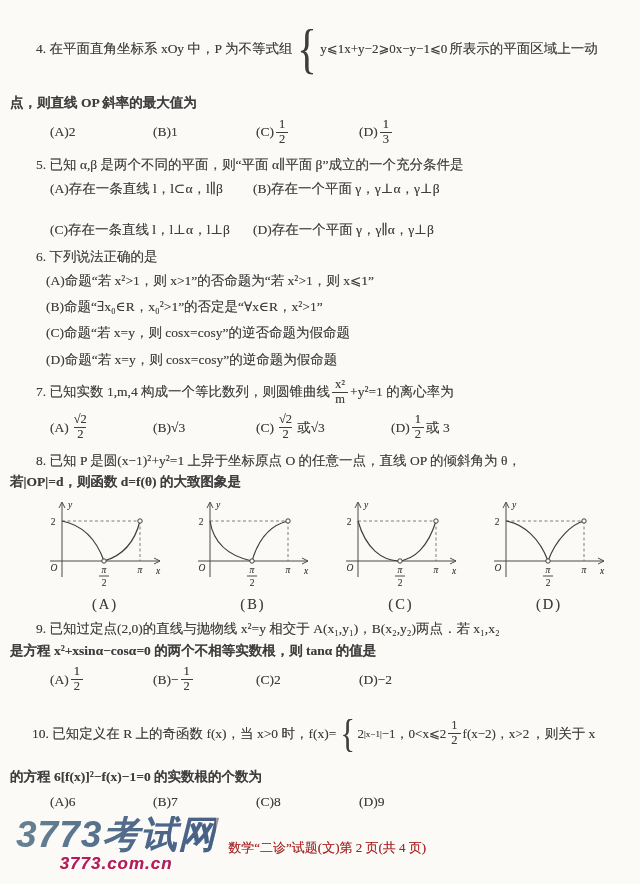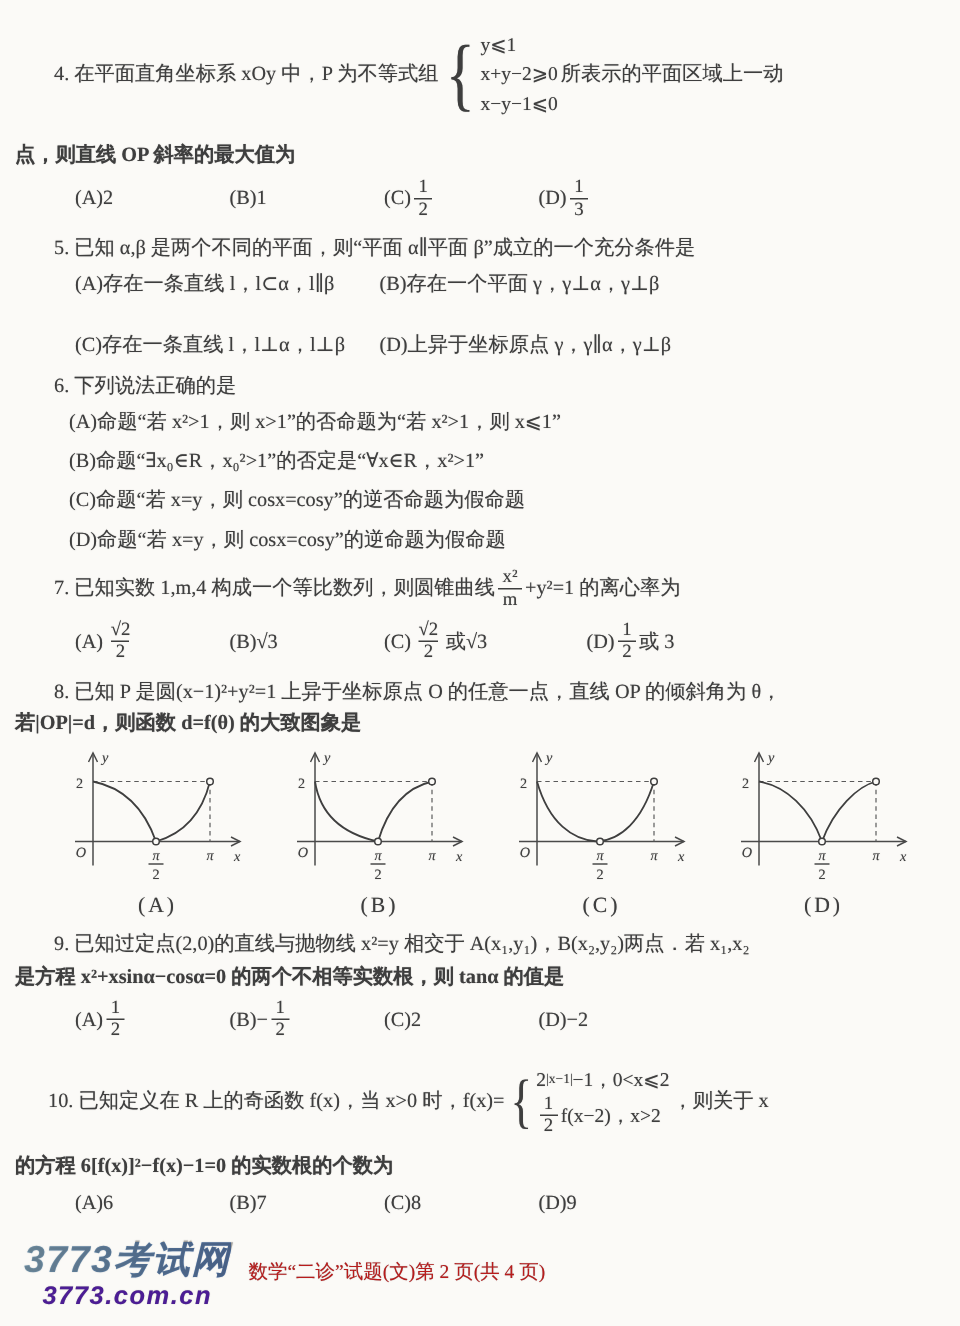--- a/index.html
+++ b/index.html
@@ -12,21 +12,21 @@
     padding:6px 12px 0 10px;
     text-shadow:0 0 .6px rgba(70,70,70,.55);
   }
   .qline{padding-left:26px;}
   .cont{padding-left:0;font-weight:bold;}
   .flexline{display:flex;align-items:center;}
   .sysblock{display:inline-flex;align-items:center;margin:0 2px;}
   .brace{display:flex;align-items:center;font-weight:300;transform:scaleX(.75);}
   .brace.b3{font-size:54px;}
   .brace.b2{font-size:40px;}
-  .sysrows{display:inline-flex;flex-direction:column;line-height:1.5;font-size:13px;}
+  .sysrows{display:inline-flex;flex-direction:row;line-height:1.5;font-size:13px;}
   .pwrow{display:flex;align-items:center;}
   .optrow{display:flex;align-items:center;padding-left:40px;margin:4px 0 8px;}
   .opt{flex:0 0 103px;display:inline-flex;align-items:center;white-space:nowrap;}
   .optgrid{display:grid;grid-template-columns:203px auto;padding-left:40px;row-gap:19px;margin:2px 0 6px;}
   .optlist > div{padding-left:36px;line-height:1.95;}
   .frac{display:inline-flex;flex-direction:column;align-items:center;line-height:1.1;
         font-size:12.5px;margin:0 2px;vertical-align:middle;}
   .frac .fn{padding:0 3px;}
   .frac .fd{border-top:1px solid #3e3e3e;padding:0 3px;}
   sup{font-size:9px;line-height:0;}
@@ -37,27 +37,27 @@
   svg .dash{stroke:#5a5a5a;stroke-width:.8;stroke-dasharray:3,2.5;fill:none;}
   svg .curve{stroke:#3f3f3f;stroke-width:1.2;fill:none;}
   svg .oc{fill:#fbfaf7;stroke:#3f3f3f;stroke-width:1;}
   svg text{font-family:"Liberation Serif","DejaVu Serif",serif;font-size:9.5px;fill:#3f3f3f;}
   svg text.it{font-style:italic;}
   .q{margin-bottom:2px;}
   .footer{position:absolute;left:0;right:0;bottom:10px;display:flex;align-items:flex-end;padding-left:16px;}
   .logo-block{display:flex;flex-direction:column;align-items:center;margin-right:12px;}
   .logo-text{
     font-family:"Liberation Sans","DejaVu Sans",sans-serif;font-style:italic;font-weight:700;
-    font-size:25px;line-height:1;letter-spacing:1px;
+    font-size:37px;line-height:1;letter-spacing:1px;
     background:linear-gradient(100deg,#93ccf0 0%,#5c95da 60%,#4b7fd0 100%);
     -webkit-background-clip:text;background-clip:text;color:transparent;text-align:center;
   }
   .logo-url{
     font-family:"Liberation Sans","DejaVu Sans",sans-serif;font-style:italic;font-weight:700;
-    font-size:17px;line-height:1.25;color:#4c1d95;letter-spacing:1px;
+    font-size:17px;line-height:1.25;color:#be185d;letter-spacing:1px;
   }
   .page-note{font-size:13px;color:#b91c1c;padding-bottom:15px;}
 </style>
 </head>
 <body>
 
 <div class="sheet">
 
   <div class="q">
     <div class="qline flexline">
@@ -86,21 +86,21 @@
           </span></span>
     </div>
   </div>
 
   <div class="q">
     <div class="qline">5. 已知 α,β 是两个不同的平面，则“平面 α∥平面 β”成立的一个充分条件是</div>
     <div class="optgrid">
       <span>(A)存在一条直线 l，l⊂α，l∥β</span>
       <span>(B)存在一个平面 γ，γ⊥α，γ⊥β</span>
       <span>(C)存在一条直线 l，l⊥α，l⊥β</span>
-      <span>(D)上异于坐标原点 γ，γ∥α，γ⊥β</span>
+      <span>(D)存在一个平面 γ，γ∥α，γ⊥β</span>
     </div>
   </div>
 
   <div class="q">
     <div class="qline">6. 下列说法正确的是</div>
     <div class="optlist">
       <div>(A)命题“若 x²&gt;1，则 x&gt;1”的否命题为“若 x²&gt;1，则 x⩽1”</div>
       <div>(B)命题“∃x₀∈R，x₀²&gt;1”的否定是“∀x∈R，x²&gt;1”</div>
       <div>(C)命题“若 x=y，则 cosx=cosy”的逆否命题为假命题</div>
       <div>(D)命题“若 x=y，则 cosx=cosy”的逆命题为假命题</div>

